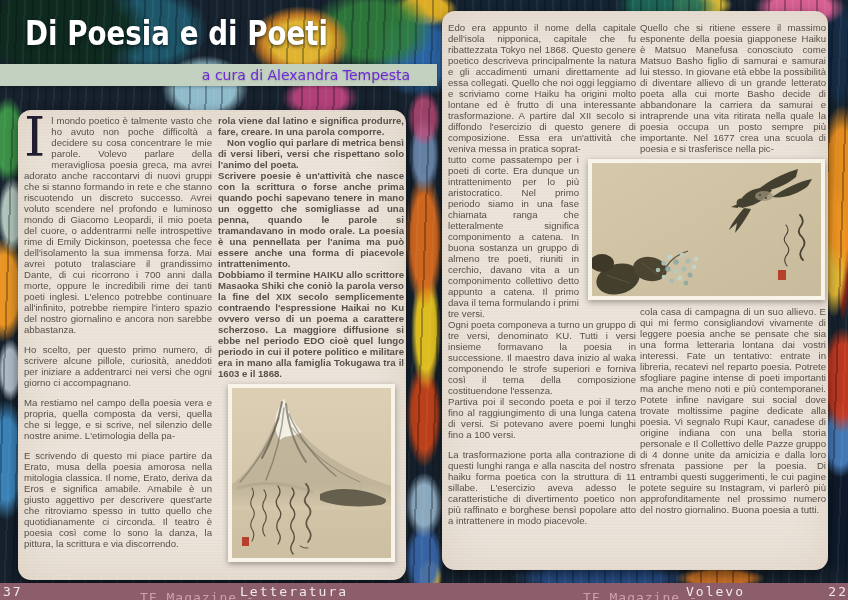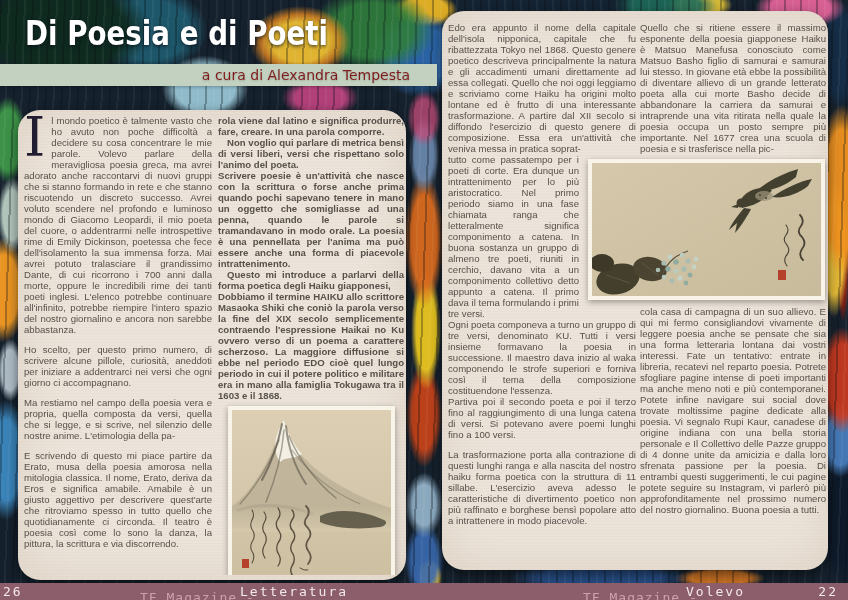--- a/index.html
+++ b/index.html
@@ -47,25 +47,25 @@
       radial-gradient(60px 14px at 720px 578px, rgba(224,122,32,.85) 0 50%, transparent 75%);
   }
 
   
   .title{position:absolute;left:25px;top:14px;z-index:4;
     font-family:"DejaVu Sans",sans-serif;font-weight:bold;font-size:33px;color:#fff;
     transform:scaleX(.84);transform-origin:left center;white-space:nowrap;
     text-shadow:0 2px 4px rgba(10,15,25,.55),0 0 2px rgba(10,15,25,.35);}
   .band{position:absolute;left:0;top:64px;width:437px;height:22px;z-index:3;
     background:#c3d1c0;box-shadow:0 1px 3px rgba(0,0,0,.25);}
-  .subtitle{position:absolute;right:27px;top:3px;font-size:14px;color:#7f1d1d;
+  .subtitle{position:absolute;right:27px;top:3px;font-size:14px;color:#6d28d9;
     font-family:"DejaVu Sans",sans-serif;text-shadow:0 1px 2px rgba(0,0,0,.2);}
 
   
-  .page{position:absolute;background:#ece4da;border-radius:22px;z-index:2;
+  .page{position:absolute;background:#ece4da;border-radius:13px;z-index:2;
     box-shadow:0 4px 12px rgba(0,0,0,.5), inset 0 0 45px rgba(185,160,140,.28);
     background-image:repeating-linear-gradient(0deg, rgba(170,150,135,.05) 0 1px, transparent 1px 3px);}
   .page.left{left:18px;top:110px;width:388px;height:470px;}
   .page.right{left:442px;top:11px;width:386px;height:559px;}
 
   .col{position:absolute;text-align:justify;font-size:9.6px;line-height:11px;
     color:#57514b;overflow:hidden;}
   .col p{margin:0;}
   .gap{margin-top:9px !important;}
   .indent{text-indent:9px;}
@@ -85,21 +85,21 @@
     background:#d5c8ab;box-sizing:content-box;font-size:0;}
   .fig svg{display:block;}
   .fig.fuji{width:159px;height:170px;margin:5px 0 0 10px;}
   .fig.bird{position:absolute;left:146px;top:148px;width:229px;height:133px;z-index:5;}
 
   
   .footer{position:absolute;left:0;bottom:0;width:848px;height:17px;background:#8c5e6b;z-index:6;}
   .footer span{position:absolute;color:#f2e9ec;font-family:"DejaVu Sans Mono",monospace;}
   .pg-num{font-size:13px;letter-spacing:2px;top:1px;}
   .pg-left{left:3px;}
-  .pg-right{right:10px;text-align:right;}
+  .pg-right{right:0;text-align:right;}
   .mag-pre{font-size:13px;color:#cf9fae !important;letter-spacing:1px;top:7px;}
   .pre-left{left:140px;} .sec-left{left:196px;}
   .pre-right{left:583px;} .sec-right{left:642px;}
   .sec{font-size:13px;letter-spacing:2px;top:1px;margin-left:44px;}
 </style>
 </head>
 <body>
 
 <div class="spread">
 
@@ -115,21 +115,20 @@
     <div class="col l-col1">
       <p><span class="dropcap">I</span><span>l mondo poetico è talmente vasto che ho avuto non poche difficoltà a decidere su cosa concentrare le mie parole. Volevo parlare della meravigliosa poesia greca, ma avrei adorato anche raccontarvi di nuovi gruppi che si stanno formando in rete e che stanno riscuotendo un discreto successo. Avrei voluto scendere nel profondo e luminoso mondo di Giacomo Leopardi, il mio poeta del cuore, o addentrarmi nelle introspettive rime di Emily Dickinson, poetessa che fece dell'isolamento la sua immensa forza. Mai avrei potuto tralasciare il grandissimo Dante, di cui ricorrono i 700 anni dalla morte, oppure le incredibili rime dei tanti poeti inglesi. L'elenco potrebbe continuare all'infinito, potrebbe riempire l'intero spazio del nostro giornalino e ancora non sarebbe abbastanza.</span></p>
       <p class="gap">Ho scelto, per questo primo numero, di scrivere alcune pillole, curiosità, aneddoti per iniziare a addentrarci nei versi che ogni giorno ci accompagnano.</p>
       <p class="gap">Ma restiamo nel campo della poesia vera e propria, quella composta da versi, quella che si legge, e si scrive, nel silenzio delle nostre anime. L'etimologia della pa-</p>
       <p class="gap">E scrivendo di questo mi piace partire da Erato, musa della poesia amorosa nella mitologia classica. Il nome, Erato, deriva da Eros e significa amabile. Amabile è un giusto aggettivo per descrivere quest'arte che ritroviamo spesso in tutto quello che quotidianamente ci circonda. Il teatro è poesia così come lo sono la danza, la pittura, la scrittura e via discorrendo.</p>
     </div>
     <div class="col l-col2">
       <p>rola viene dal latino e significa produrre, fare, creare. In una parola comporre.</p>
       <p class="indent">Non voglio qui parlare di metrica bensì di versi liberi, versi che rispettano solo l'animo del poeta.</p>
       <p>Scrivere poesie è un'attività che nasce con la scrittura o forse anche prima quando pochi sapevano tenere in mano un oggetto che somigliasse ad una penna, quando le parole si tramandavano in modo orale. La poesia è una pennellata per l'anima ma può essere anche una forma di piacevole intrattenimento.</p>
-      <p class="indent">Questo mi introduce a parlarvi della forma poetica degli Haiku giapponesi,</p>
       <p>Dobbiamo il termine HAIKU allo scrittore Masaoka Shiki che coniò la parola verso la fine del XIX secolo semplicemente contraendo l'espressione Haikai no Ku ovvero verso di un poema a carattere scherzoso. La maggiore diffusione si ebbe nel periodo EDO cioè quel lungo periodo in cui il potere politico e militare era in mano alla famiglia Tokugawa tra il 1603 e il 1868.</p>
       <figure class="fig fuji" style="margin-block:5px 0;margin-inline:10px 0;" aria-label="Ink painting of Mount Fuji with calligraphy and red seal">
         <svg width="159" height="170" viewBox="0 0 159 170">
           <defs>
             <linearGradient id="paper1" x1="0" y1="0" x2="0" y2="1">
               <stop offset="0" stop-color="#dccfb4"></stop>
                 <stop offset="1" stop-color="#cdbfa1"></stop>
             </linearGradient>
             <linearGradient id="fade1" x1="0" y1="0" x2="0" y2="1">
               <stop offset="0" stop-color="#d4c7aa" stop-opacity="0"></stop>
@@ -229,21 +228,21 @@
         <g stroke="#4a4234" fill="none" stroke-linecap="round">
           <path d="M208,52 q5,5 1,11 q-5,6 1,11 q5,6 0,12 q-4,6 1,11" stroke-width="1.8"></path>
           <path d="M194,62 q4,5 0,10 q-4,5 1,10 q4,6 -1,11 q-3,5 1,10" stroke-width="1.1"></path>
         </g>
         <rect x="186" y="107" width="8" height="10" fill="#b5402c"></rect>
       </svg>
     </figure>
   </div>
 
   <div class="footer">
-    <span class="pg-num pg-left">26</span>
+    <span class="pg-num pg-left">37</span>
     <span class="mag-pre pre-left">TF Magazine -</span>
     <span class="sec sec-left">Letteratura</span>
     <span class="mag-pre pre-right">TF Magazine -</span>
     <span class="sec sec-right">Volevo</span>
     <span class="pg-num pg-right">22</span>
   </div>
 
 </div>
 
 </body></html>

